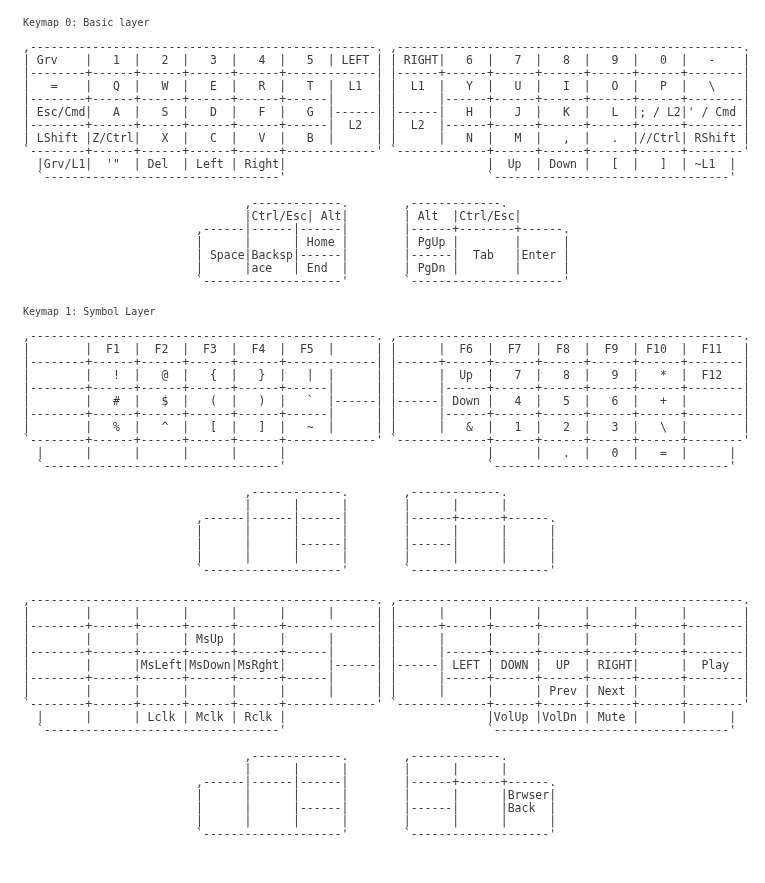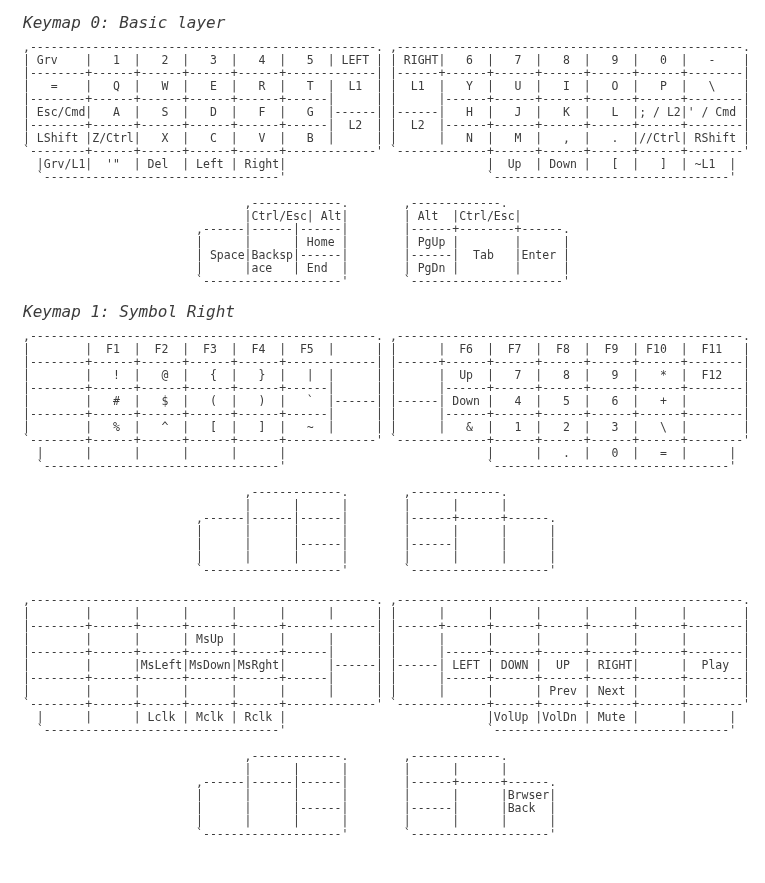--- a/index.html
+++ b/index.html
@@ -11,25 +11,24 @@
     background:var(--bg);
     width:765px;
     min-height:883px;
     box-sizing:border-box;
     padding:16px 0 10px 23px;
     overflow:hidden;
   }
   .km{margin:0 0 17px 0;}
   .km-title{
     font-family:"DejaVu Sans Mono","Liberation Mono",monospace;
-    font-size:16px;
+    font-size:10px;
     line-height:13px;
     color:var(--text);
     white-space:pre;
-    font-style:italic;
   }
   pre.km-art{
     margin:12px 0 0 0;
     font-family:"DejaVu Sans Mono","Liberation Mono",monospace;
     font-size:11.5px;
     line-height:13px;
     color:var(--text);
     white-space:pre;
     letter-spacing:0;
   }
@@ -56,21 +55,21 @@
                                 ,-------------.        ,-------------.
                                 |Ctrl/Esc| Alt|        | Alt  |Ctrl/Esc|
                          ,------|------|------|        |------+--------+------.
                          |      |      | Home |        | PgUp |        |      |
                          | Space|Backsp|------|        |------|  Tab   |Enter |
                          |      |ace   | End  |        | PgDn |        |      |
                          `--------------------'        `----------------------'</pre>
   </section>
 
   <section class="km">
-    <div class="km-title">Keymap 1: Symbol Right</div>
+    <div class="km-title">Keymap 1: Symbol Layer</div>
     <pre class="km-art">,--------------------------------------------------. ,--------------------------------------------------.
 |        |  F1  |  F2  |  F3  |  F4  |  F5  |      | |      |  F6  |  F7  |  F8  |  F9  | F10  |  F11   |
 |--------+------+------+------+------+-------------| |------+------+------+------+------+------+--------|
 |        |   !  |   @  |   {  |   }  |   |  |      | |      |  Up  |   7  |   8  |   9  |   *  |  F12   |
 |--------+------+------+------+------+------|      | |      |------+------+------+------+------+--------|
 |        |   #  |   $  |   (  |   )  |   `  |------| |------| Down |   4  |   5  |   6  |   +  |        |
 |--------+------+------+------+------+------|      | |      |------+------+------+------+------+--------|
 |        |   %  |   ^  |   [  |   ]  |   ~  |      | |      |   &amp;  |   1  |   2  |   3  |   \  |        |
 `--------+------+------+------+------+-------------' `-------------+------+------+------+------+--------'
   |      |      |      |      |      |                             |      |   .  |   0  |   =  |      |

